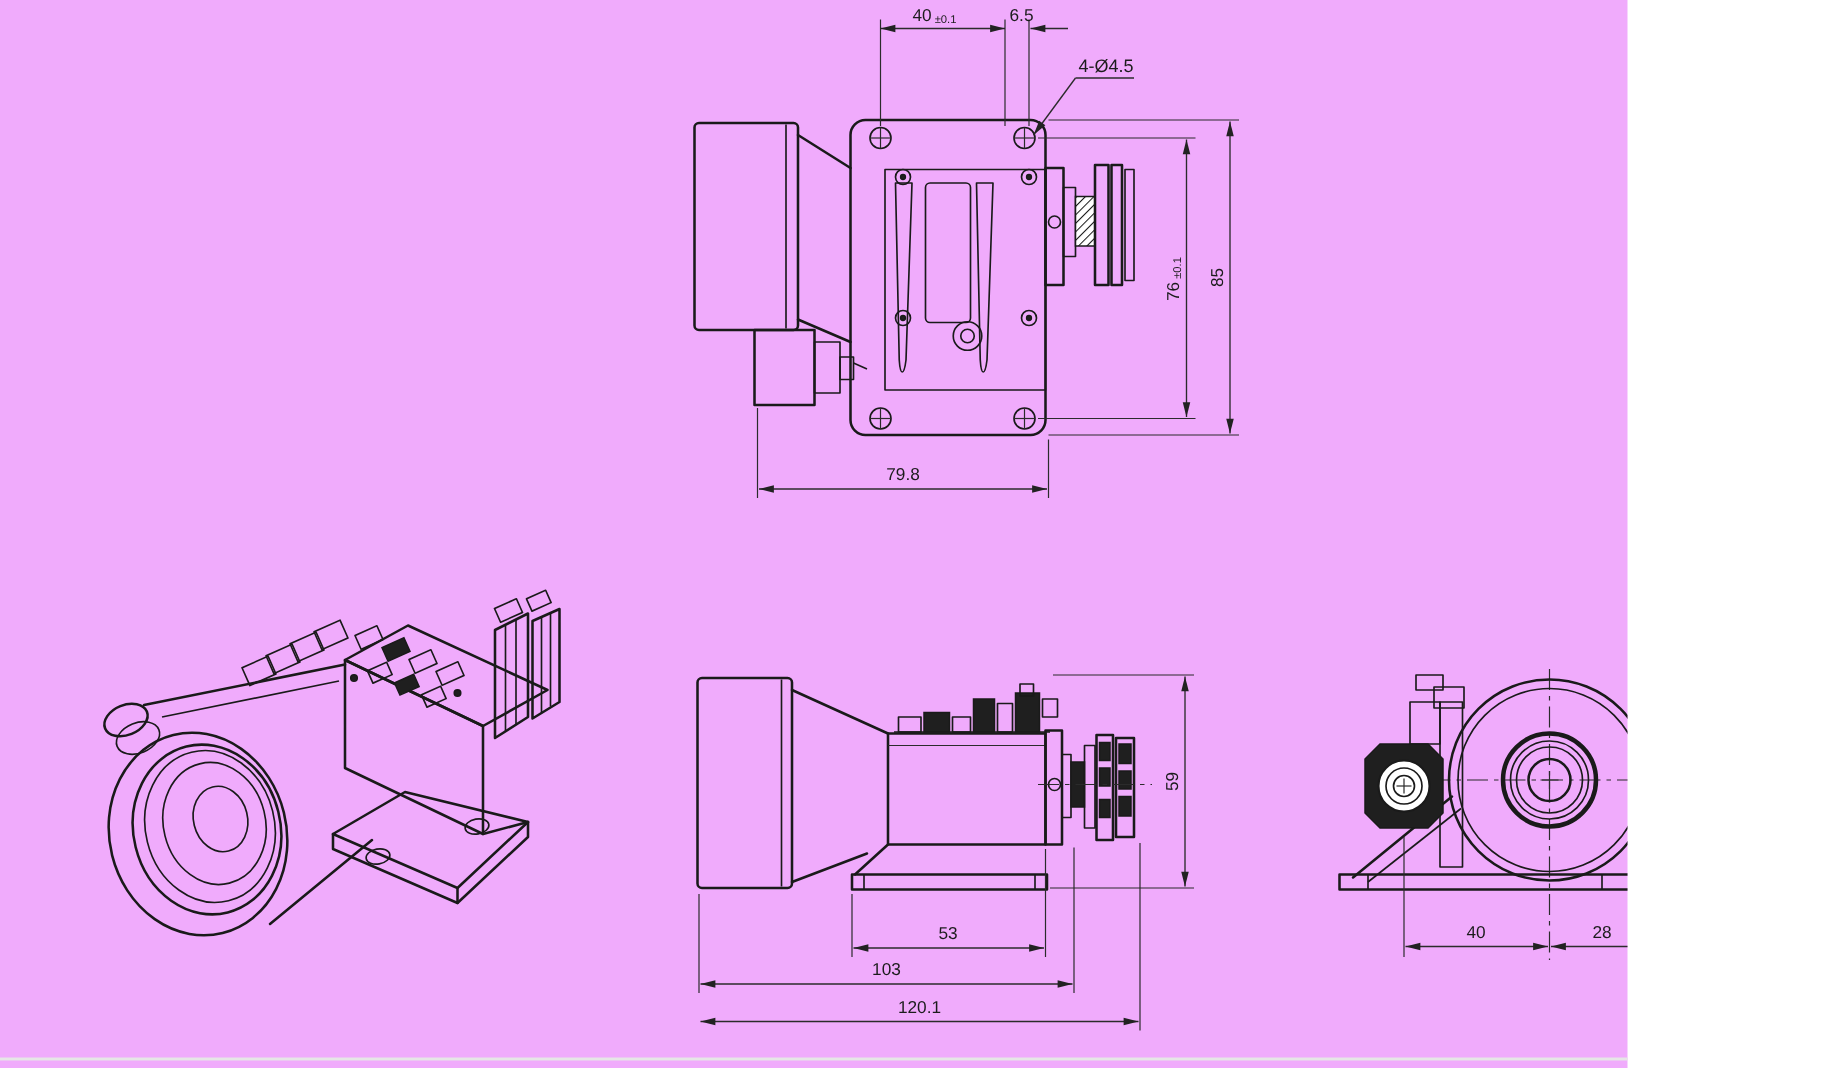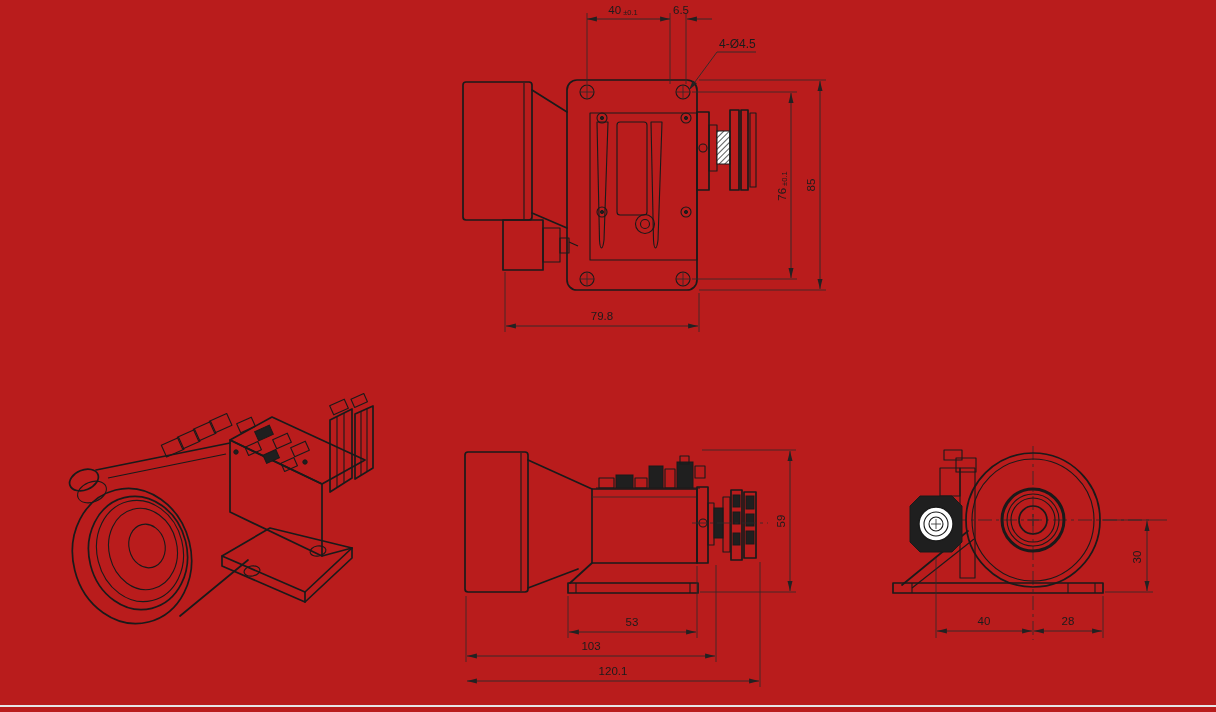--- a/index.html
+++ b/index.html
@@ -1,16 +1,16 @@
 <!DOCTYPE html>
 <html><head>
 <meta charset="utf-8">
 <style>
   html,body{margin:0;padding:0;background:#ffffff;}
-  .page{position:relative;width:1216px;height:712px;background:#b91c1c;overflow:hidden;
+  .page{position:relative;width:1085px;height:712px;background:#f0abfc;overflow:hidden;
         font-family:"Liberation Sans", sans-serif;}
   svg{display:block;}
   .outline{fill:none;stroke:#1a1a1a;stroke-width:1.7;stroke-linejoin:round;stroke-linecap:round;}
   .thin{fill:none;stroke:#1a1a1a;stroke-width:1.1;stroke-linejoin:round;}
   .xthin{fill:none;stroke:#2b2b2b;stroke-width:0.8;}
   .dimline{fill:none;stroke:#2b2b2b;stroke-width:0.9;}
   .extline{fill:none;stroke:#2b2b2b;stroke-width:0.8;}
   .centerline{fill:none;stroke:#2b2b2b;stroke-width:0.8;stroke-dasharray:14 4 3 4;}
   .darkfill{fill:#1f1f1f;stroke:#1a1a1a;stroke-width:1;}
   .dim-text{font-family:"Liberation Sans",sans-serif;font-size:11.5px;fill:#1c1c1c;text-anchor:middle;}

